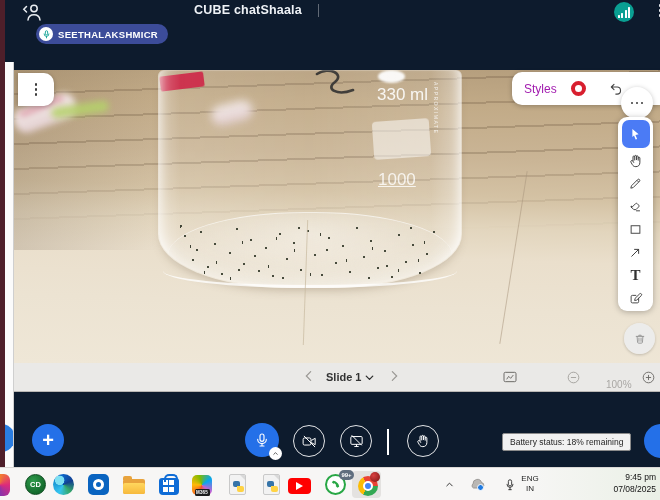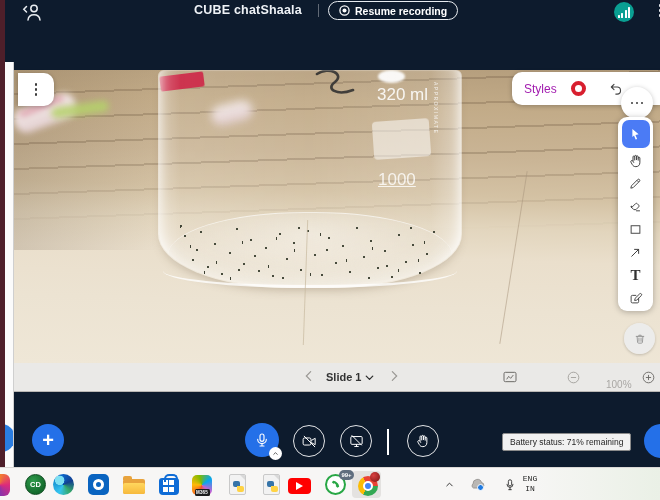--- a/index.html
+++ b/index.html
@@ -128,21 +128,21 @@
   .py-blue { position:absolute; left:3px; top:6px; width:7px; height:6px; background:#3674a8; border-radius:2px 2px 0 2px; }
   .py-yellow { position:absolute; left:7px; top:11px; width:7px; height:6px; background:#ffd343; border-radius:0 2px 2px 2px; }
   .yt-icon-bg { width:23px; height:16px; background:#f00; border-radius:4px; display:flex; align-items:center; justify-content:center; margin-top:3px; }
   .yt-play { width:0; height:0; border-style:solid; border-width:4px 0 4px 7px; border-color:transparent transparent transparent #fff; }
   .wa-icon-bg { width:21px; height:21px; border-radius:50%; background:#fff; border:2px solid #28a745; display:flex; align-items:center; justify-content:center; position:relative; }
   .wa-badge { position:absolute; left:12px; top:-6px; min-width:15px; height:10px; background:#5f6d7e; border-radius:5px; color:#fff; font-size:6px; font-weight:bold; display:flex; align-items:center; justify-content:center; padding:0 2px; }
   .chrome-active-bg { position:absolute; left:352px; top:470px; width:29px; height:27px; background:#e4e2e0; border-radius:4px; }
   .chrome-icon-bg { width:20px; height:20px; border-radius:50%; background:conic-gradient(from -30deg,#ea4335 0 120deg,#34a853 0 240deg,#fbbc05 0 360deg); position:relative; }
   .chrome-icon-bg i { position:absolute; left:5px; top:5px; width:10px; height:10px; border-radius:50%; background:#4285f4; border:2px solid #fff; box-sizing:border-box; }
   .chrome-badge { position:absolute; left:12px; top:-4px; width:10px; height:10px; border-radius:50%; background:radial-gradient(circle at 35% 35%, #d94040, #7a1515); }
-  .tray-text { position:absolute; font-size:8px; color:#1d1d1d; text-align:center; line-height:1.25; cursor:pointer;font-family:Liberation Mono, monospace; }
+  .tray-text { position:absolute; font-size:8px; color:#1d1d1d; text-align:center; line-height:1.25; cursor:pointer; }
   .clock { position:absolute; right:4px; top:3px; width:60px; text-align:right; font-size:8.5px; color:#111; line-height:1.45; cursor:pointer; }
   .cloud-sync-dot { position:absolute; width:7px; height:7px; border-radius:50%; background:#1f7ae0; left:11px; top:11px; border:1px solid #fff; }
 </style>
 </head>
 <body>
 
 <div class="screen">
 
   <div class="photo">
     <div class="card-lines"></div>
@@ -154,58 +154,60 @@
     <div class="vial-b"></div>
     <div class="red-mark"></div>
     <svg class="squiggle" width="48" height="28" viewBox="0 0 48 28">
         <path d="M6 4 C18 -4 34 4 24 12 C14 19 26 26 42 20" fill="none" stroke="#33302c" stroke-width="2.6" stroke-linecap="round"></path>
       </svg>
     <div class="cap-highlight"></div>
     <div class="beaker"></div>
     <div class="water"></div>
     <div class="specks"></div>
     <div class="beaker-rim"></div>
-    <div class="beaker-volume">320 ml</div>
+    <div class="beaker-volume">330 ml</div>
     <div class="beaker-label"></div>
     <div class="beaker-grad">1000</div>
     <div class="beaker-side">APPROXIMATE</div>
     <div class="floor-streak-1"></div>
     <div class="floor-streak-2"></div>
   </div>
 
   <div class="topbar">
     <div class="participants-btn">
       <svg width="24" height="20" viewBox="0 0 24 20">
           <path d="M5.5 4.5 2.8 7.3 5.5 10" fill="none" stroke="#e9edf1" stroke-width="1.5" stroke-linecap="round"></path>
           <circle cx="13" cy="6.5" r="3.2" fill="none" stroke="#e9edf1" stroke-width="1.5"></circle>
           <path d="M7 18c.4-3.4 2.9-5.2 6-5.2s5.6 1.8 6 5.2" fill="none" stroke="#e9edf1" stroke-width="1.5" stroke-linecap="round"></path>
         </svg>
     </div>
     <div class="app-title">CUBE chatShaala</div>
     <div class="top-divider"></div>
-    <button class="resume-btn">
-      <svg width="11" height="11" viewBox="0 0 12 12">
-          <circle cx="6" cy="6" r="5" fill="none" stroke="#fff" stroke-width="1.4"></circle>
-          <circle cx="6" cy="6" r="2.2" fill="#fff"></circle>
-        </svg>
-      <span>Resume recording</span>
-    </button>
     <div class="signal-btn">
       <span class="signal-bars">
           <i style="height:3px"></i>
           <i style="height:5px"></i>
           <i style="height:8px"></i>
           <i style="height:11px"></i>
         </span>
     </div>
     <div class="kebab-top">
         <i></i>
         <i></i>
         <i></i>
       </div>
+    <div class="participant-pill">
+      <span class="pill-mic">
+        <svg width="9" height="9" viewBox="0 0 24 24">
+            <rect x="9" y="2" width="6" height="11" rx="3" fill="none" stroke="#0a9f92" stroke-width="2.4"></rect>
+            <path d="M5.5 10.5a6.5 6.5 0 0 0 13 0M12 17v4" fill="none" stroke="#0a9f92" stroke-width="2.4" stroke-linecap="round"></path>
+          </svg>
+      </span>
+      <span>SEETHALAKSHMICR</span>
+    </div>
   </div>
 
   <div class="kebab-float">
       <span class="dots">
         <i></i>
         <i></i>
         <i></i>
       </span>
     </div>
 
@@ -343,21 +345,21 @@
           <path d="M9.5 19h5M12 16.2V19" stroke="#fff" stroke-width="1.4" stroke-linecap="round"></path>
           <path d="M5.5 3.5 19 17" stroke="#fff" stroke-width="1.4" stroke-linecap="round"></path>
         </svg>
     </div>
     <div class="ctrl-divider"></div>
     <div class="round-btn hand-btn">
       <svg width="16" height="16" viewBox="0 0 24 24">
           <path d="M7.5 11.5V5.8a1.3 1.3 0 0 1 2.6 0v4.7m0-5.6a1.3 1.3 0 0 1 2.6 0V10m0-4.3a1.3 1.3 0 0 1 2.6 0v5.1m0-3.2a1.25 1.25 0 0 1 2.5 0v6.9c0 3.6-2.4 6-6 6-2.7 0-4.2-1.1-5.4-3.2l-2-3.6c-.5-.9-.2-1.9.7-2.3.8-.4 1.7-.1 2.2.7l1.2 2" fill="none" stroke="#fff" stroke-width="1.5" stroke-linecap="round" stroke-linejoin="round"></path>
         </svg>
     </div>
-    <div class="battery-tooltip">Battery status: 71% remaining</div>
+    <div class="battery-tooltip">Battery status: 18% remaining</div>
     <div class="chat-partial"></div>
   </div>
 
   <div class="edge-maroon"></div>
   <div class="edge-white">
     <div class="edge-blue-circle"></div>
   </div>
 
   <div class="taskbar">
     <div class="chrome-active-bg" style="top:3px"></div>
@@ -440,15 +442,19 @@
       <svg width="14" height="14" viewBox="0 0 24 24">
           <path d="M12 3a2.8 2.8 0 0 1 2.8 2.8v5a2.8 2.8 0 0 1-5.6 0v-5A2.8 2.8 0 0 1 12 3Z" fill="none" stroke="#2b2b2b" stroke-width="1.5"></path>
           <path d="M6.8 10.8a5.2 5.2 0 0 0 10.4 0M12 16.2V20M9.8 20h4.4" fill="none" stroke="#2b2b2b" stroke-width="1.5" stroke-linecap="round"></path>
         </svg>
     </div>
     <div class="tray-text" style="left:518px; top:6px; width:24px">
       <div>ENG</div>
       <div>IN</div>
     </div>
 
+    <div class="clock">
+      <div>9:45 pm</div>
+      <div>07/08/2025</div>
+    </div>
   </div>
 
 </div>
 
 </body></html>

